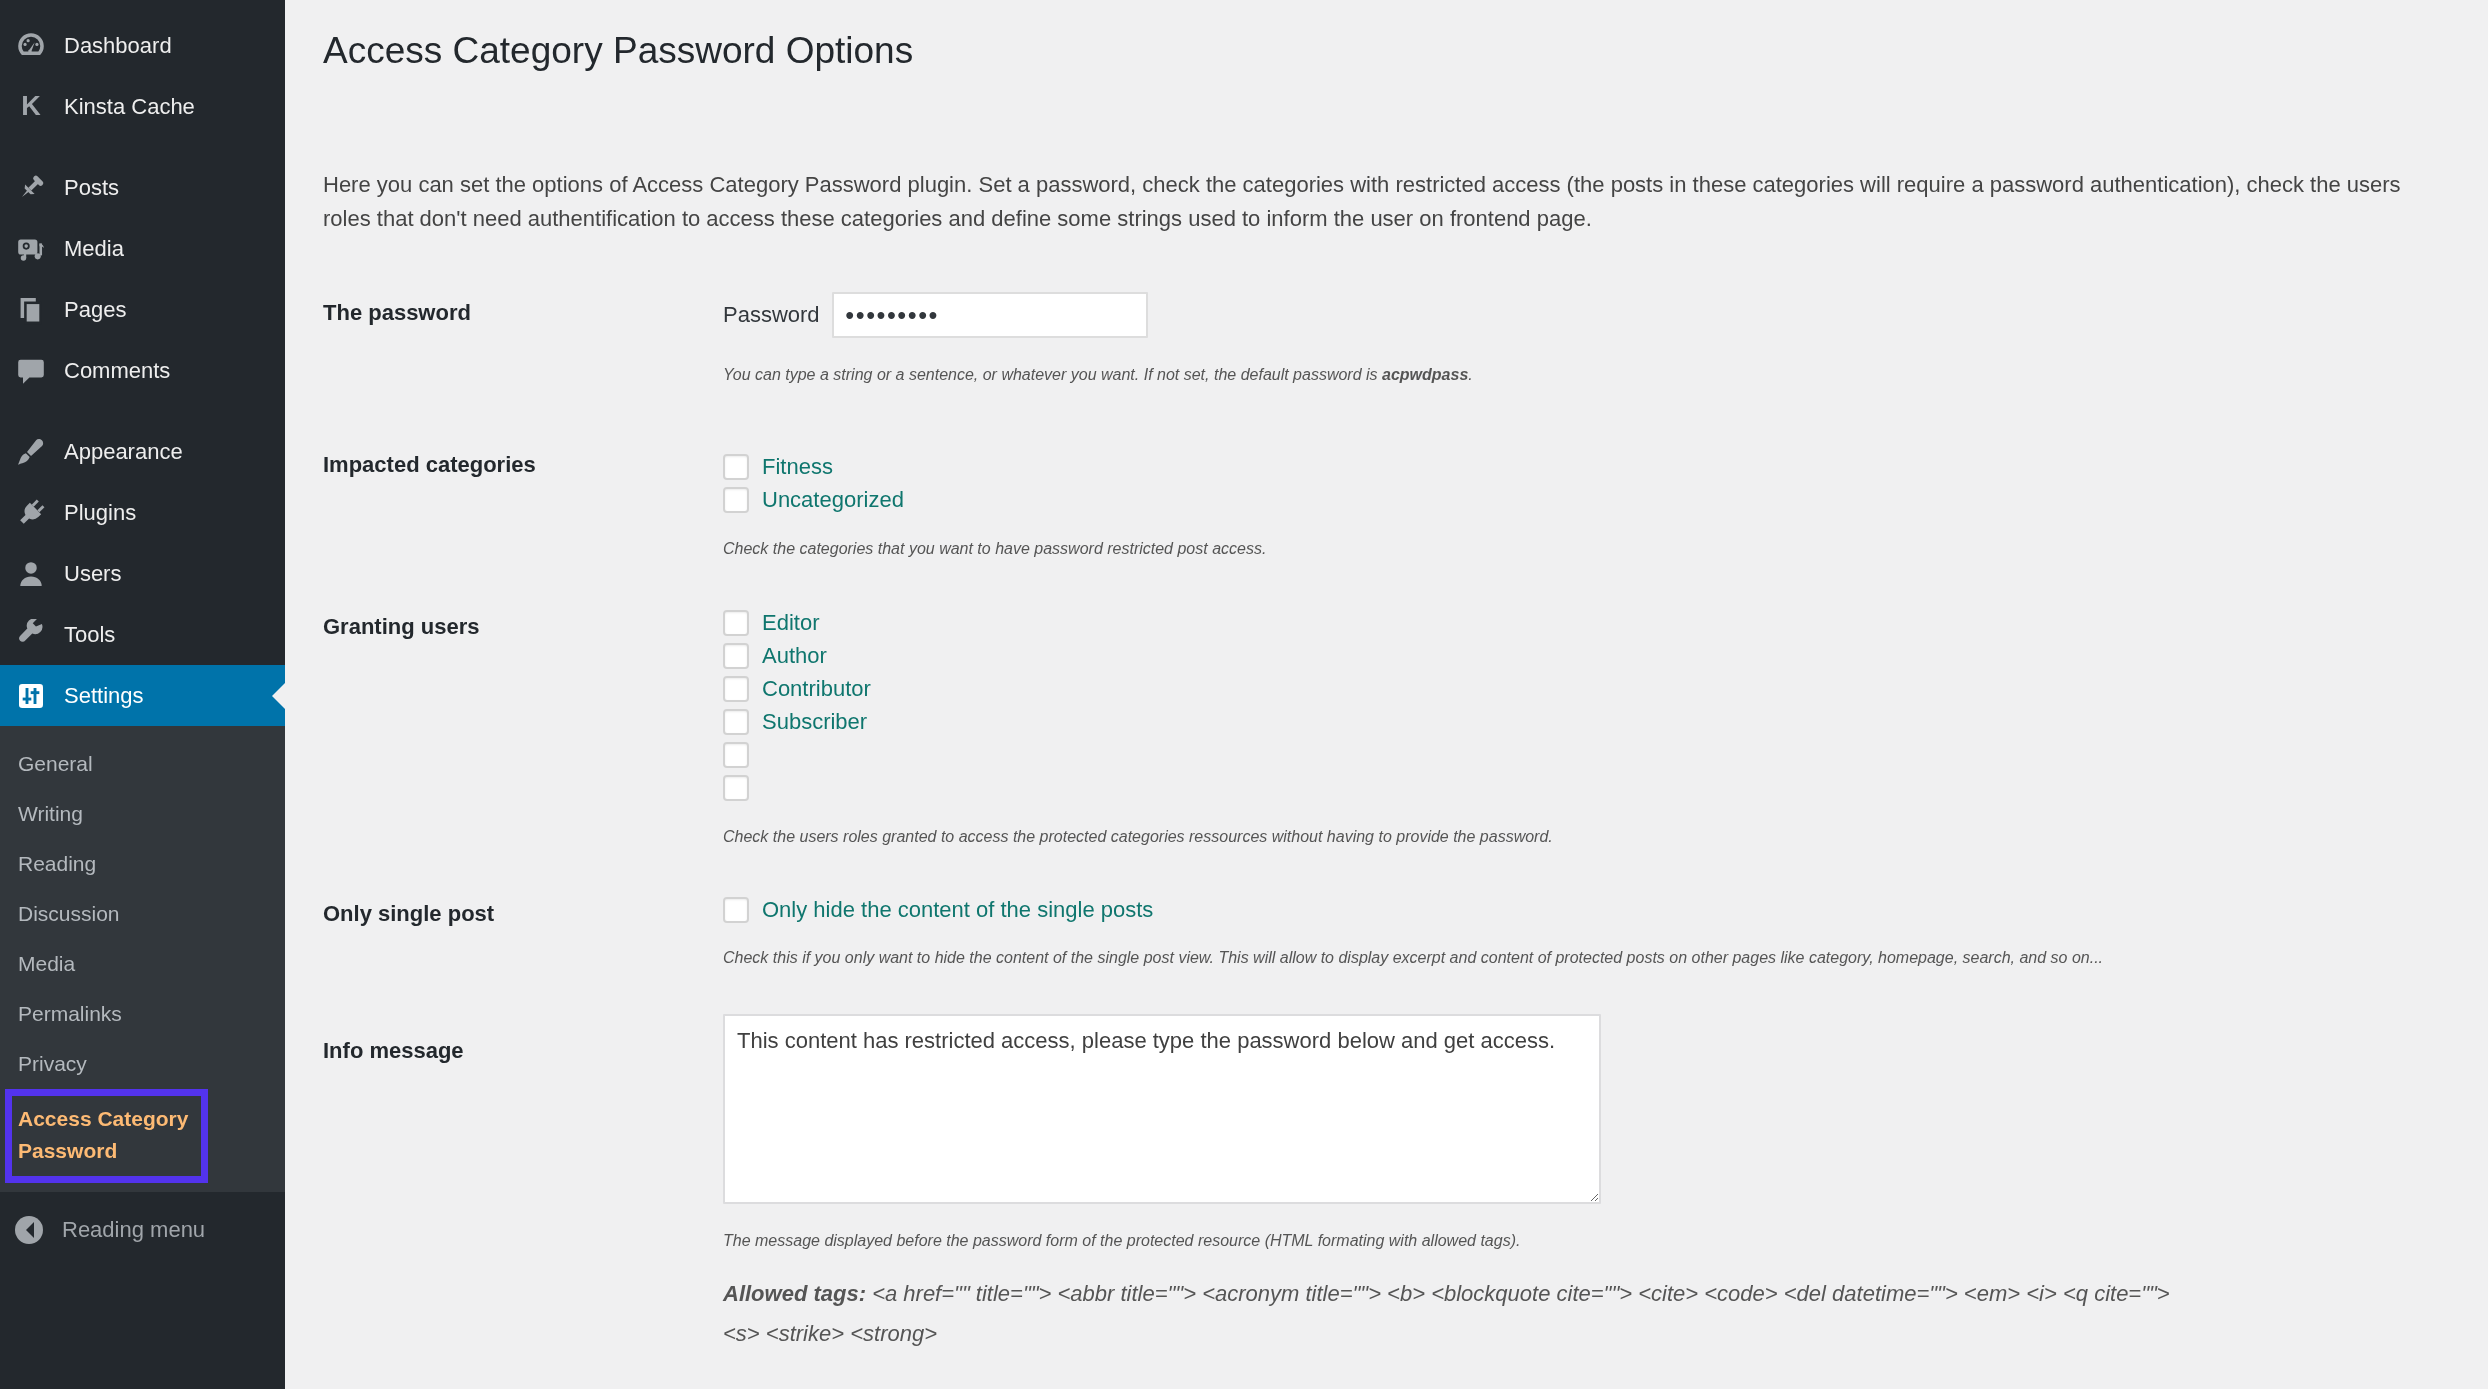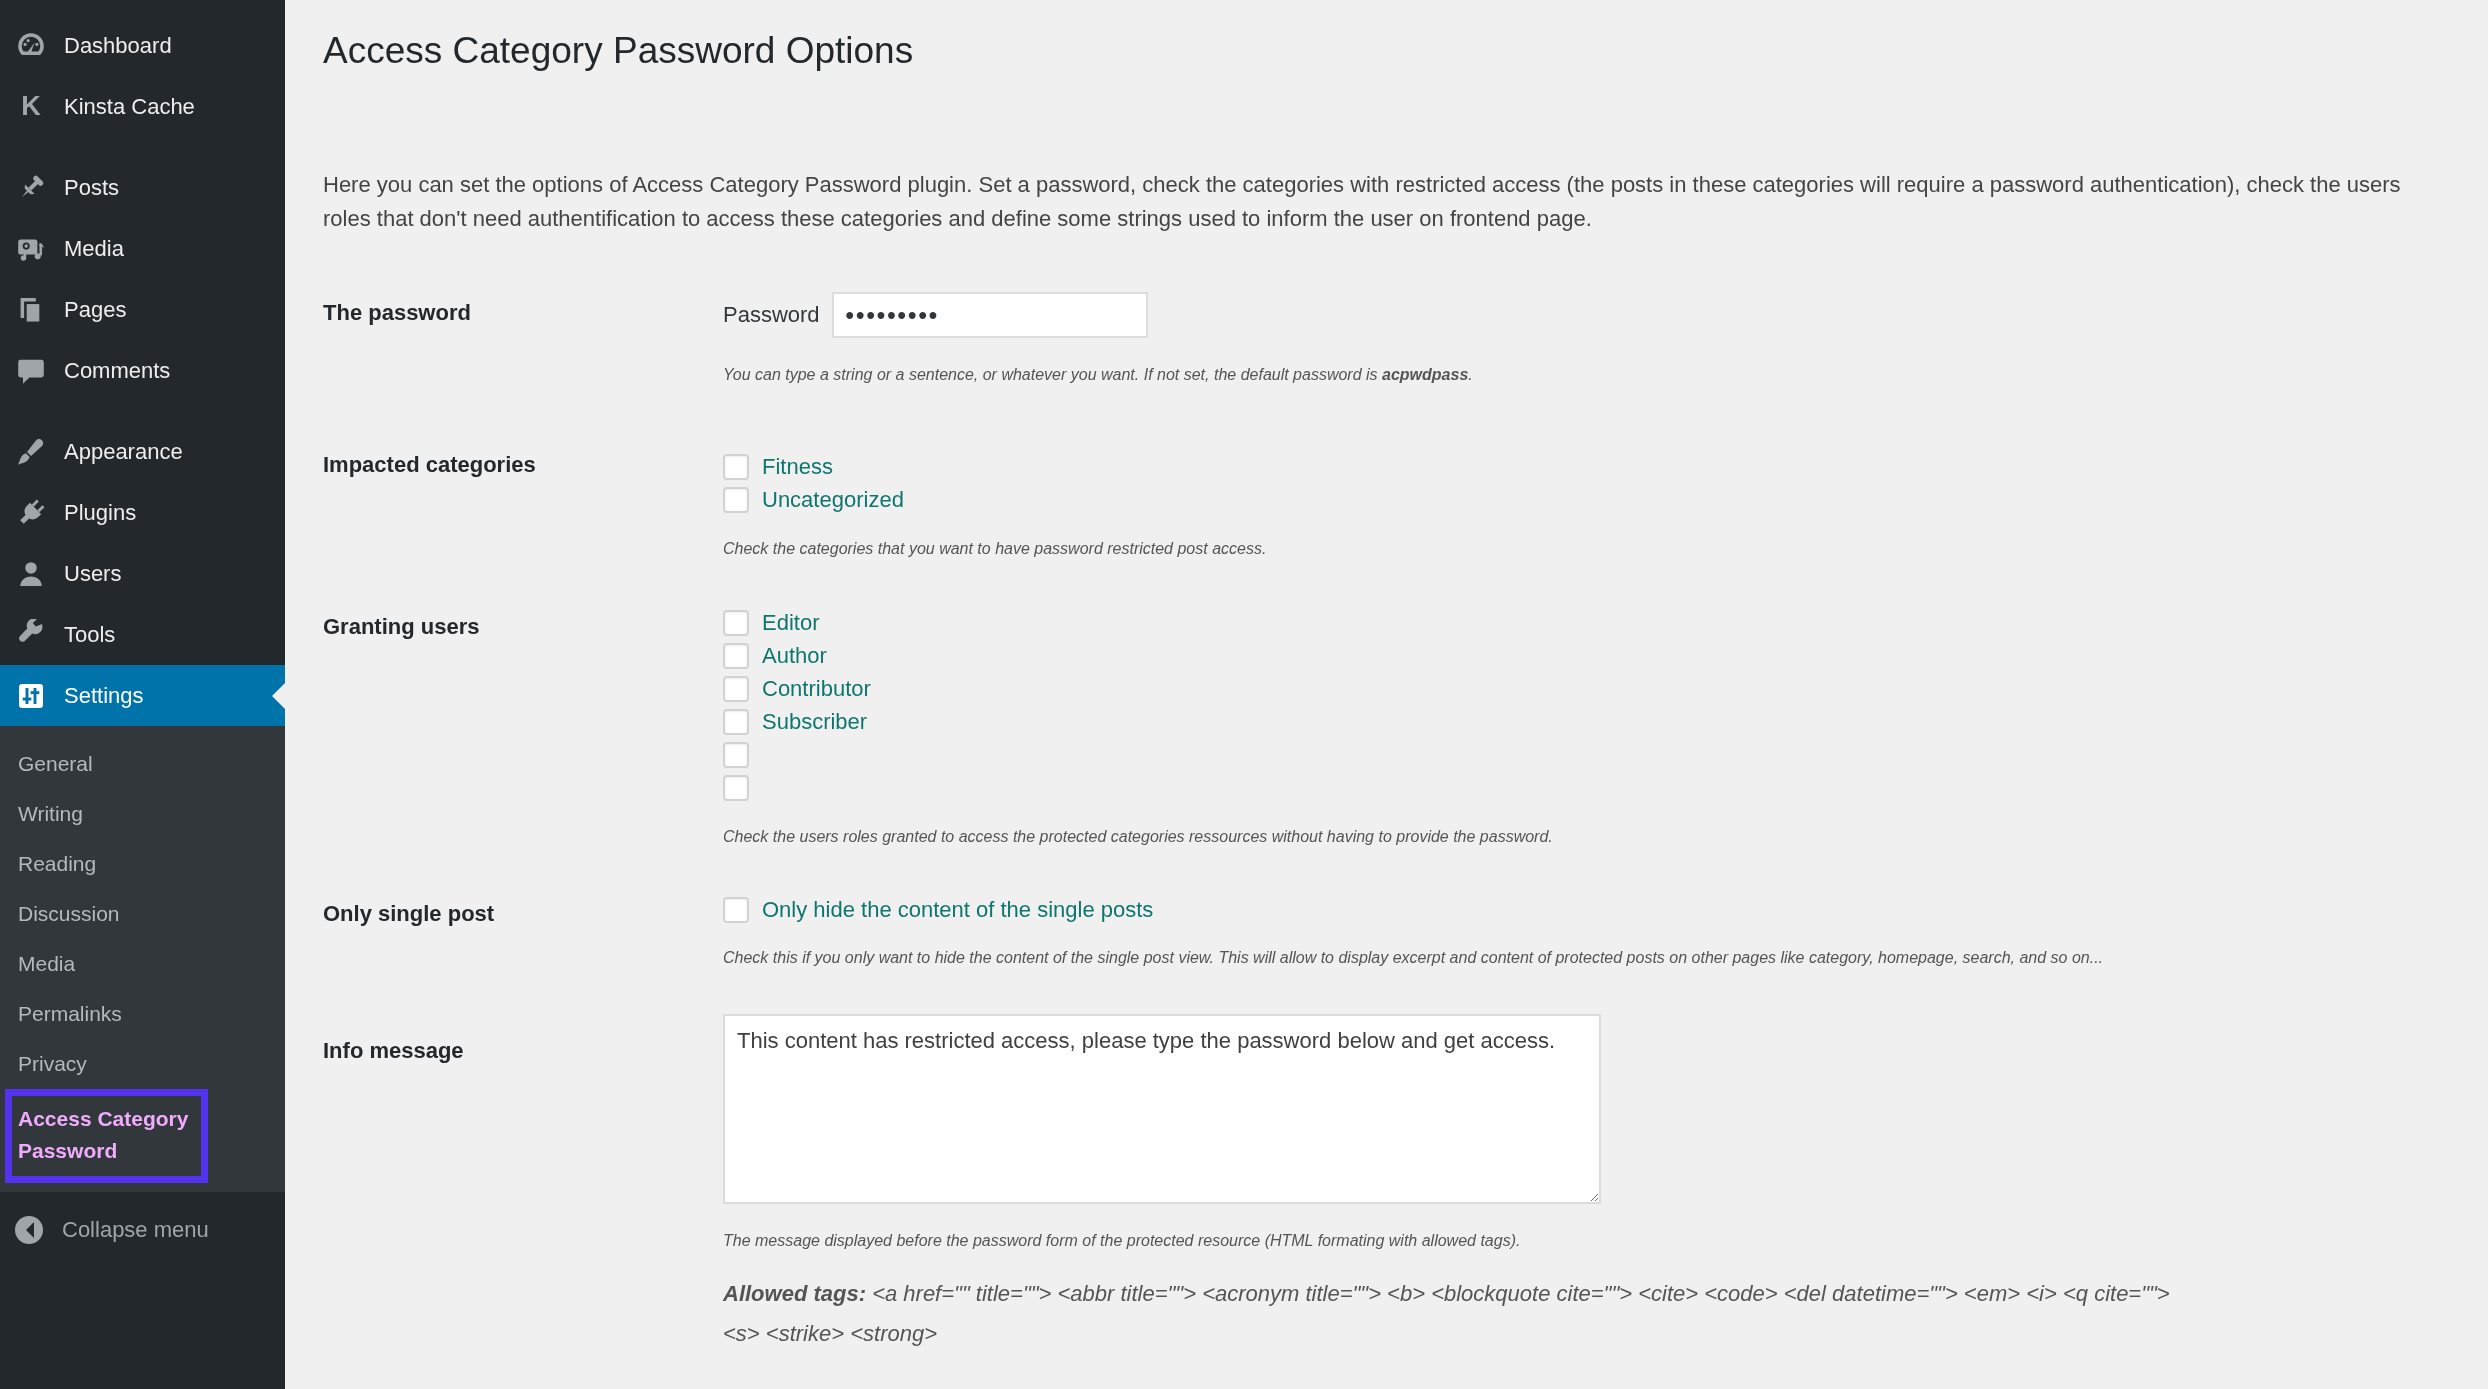--- a/index.html
+++ b/index.html
@@ -40,21 +40,21 @@
     background:#32373c; padding:13px 0 9px 0; list-style:none;
   }
   .submenu li {
     height:50px; display:flex; align-items:center;
     padding-left:18px; color:#b4b9be; font-size:21px; cursor:pointer;
   }
   .submenu .acp-box {
     height:auto; margin-left:5px; width:203px;
     border:7px solid #5333ed;
     padding:7px 8px 9px 6px;
-    color:#f0abfc; font-weight:bold; line-height:32px;
+    color:#fdba74; font-weight:bold; line-height:32px;
     display:block;
   }
   .collapse-row {
     margin-top:21px; height:34px; display:flex; align-items:center;
     padding-left:15px; color:#a0a5aa; font-size:22px; cursor:pointer;
   }
   .collapse-icon {
     width:28px; height:28px; border-radius:50%; background:#a0a5aa;
     display:flex; align-items:center; justify-content:center; margin-right:19px;
   }
@@ -279,21 +279,21 @@
       </li>
     <li style="height:auto;padding-left:0;">
       <span class="acp-box">Access Category Password</span>
     </li>
   </ul>
 
   <div class="collapse-row">
     <span class="collapse-icon">
         <span class="tri"></span>
       </span>
-    <span>Collapse menu</span>
+    <span>Reading menu</span>
   </div>
 </div>
 
 <div class="content">
 
   <h1 class="page-title">Access Category Password Options</h1>
 
   <p class="intro">Here you can set the options of Access Category Password plugin. Set a password, check the categories with restricted access (the posts in these categories will require a password authentication), check the users roles that don't need authentification to access these categories and define some strings used to inform the user on frontend page.</p>
 
   <div class="form-row mt1">

